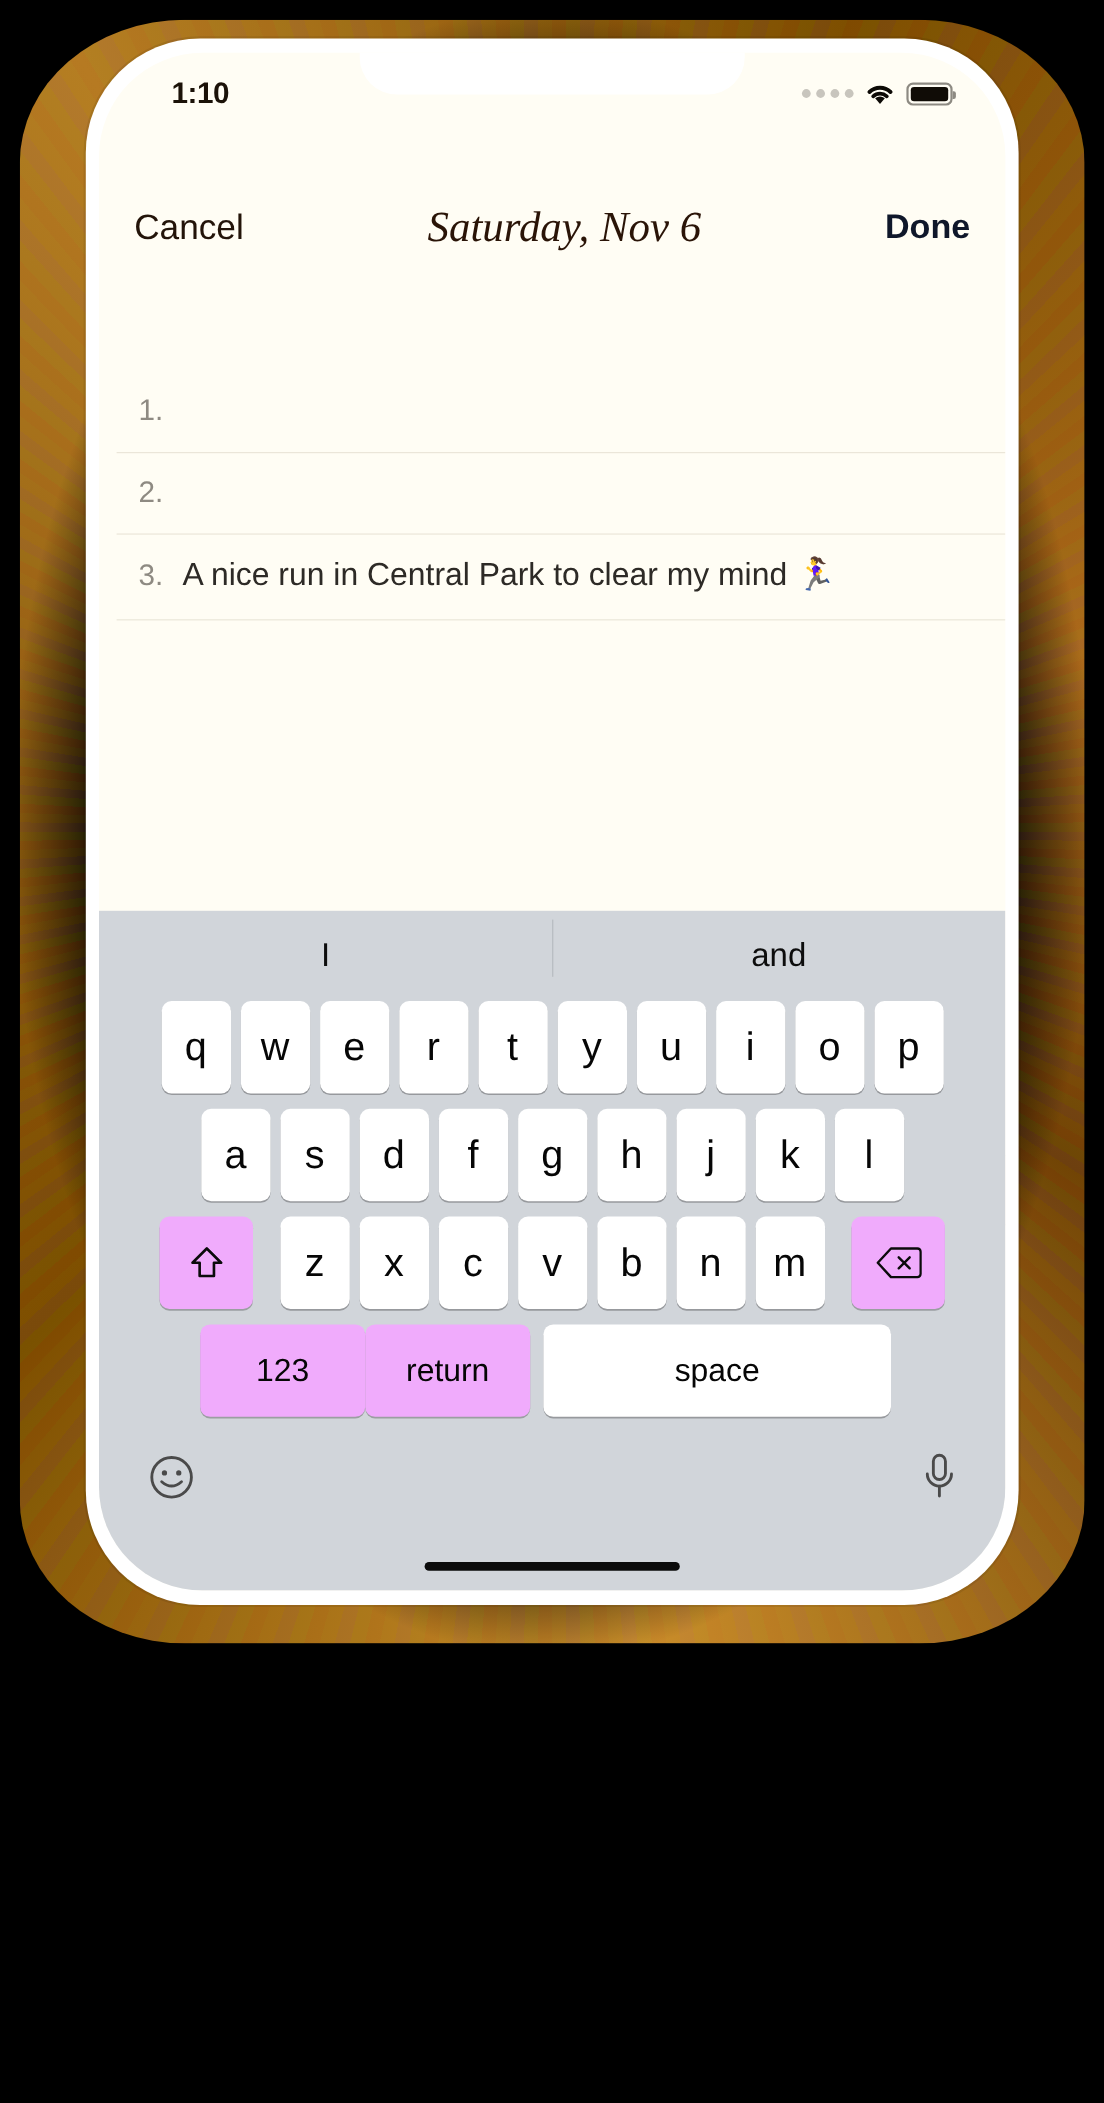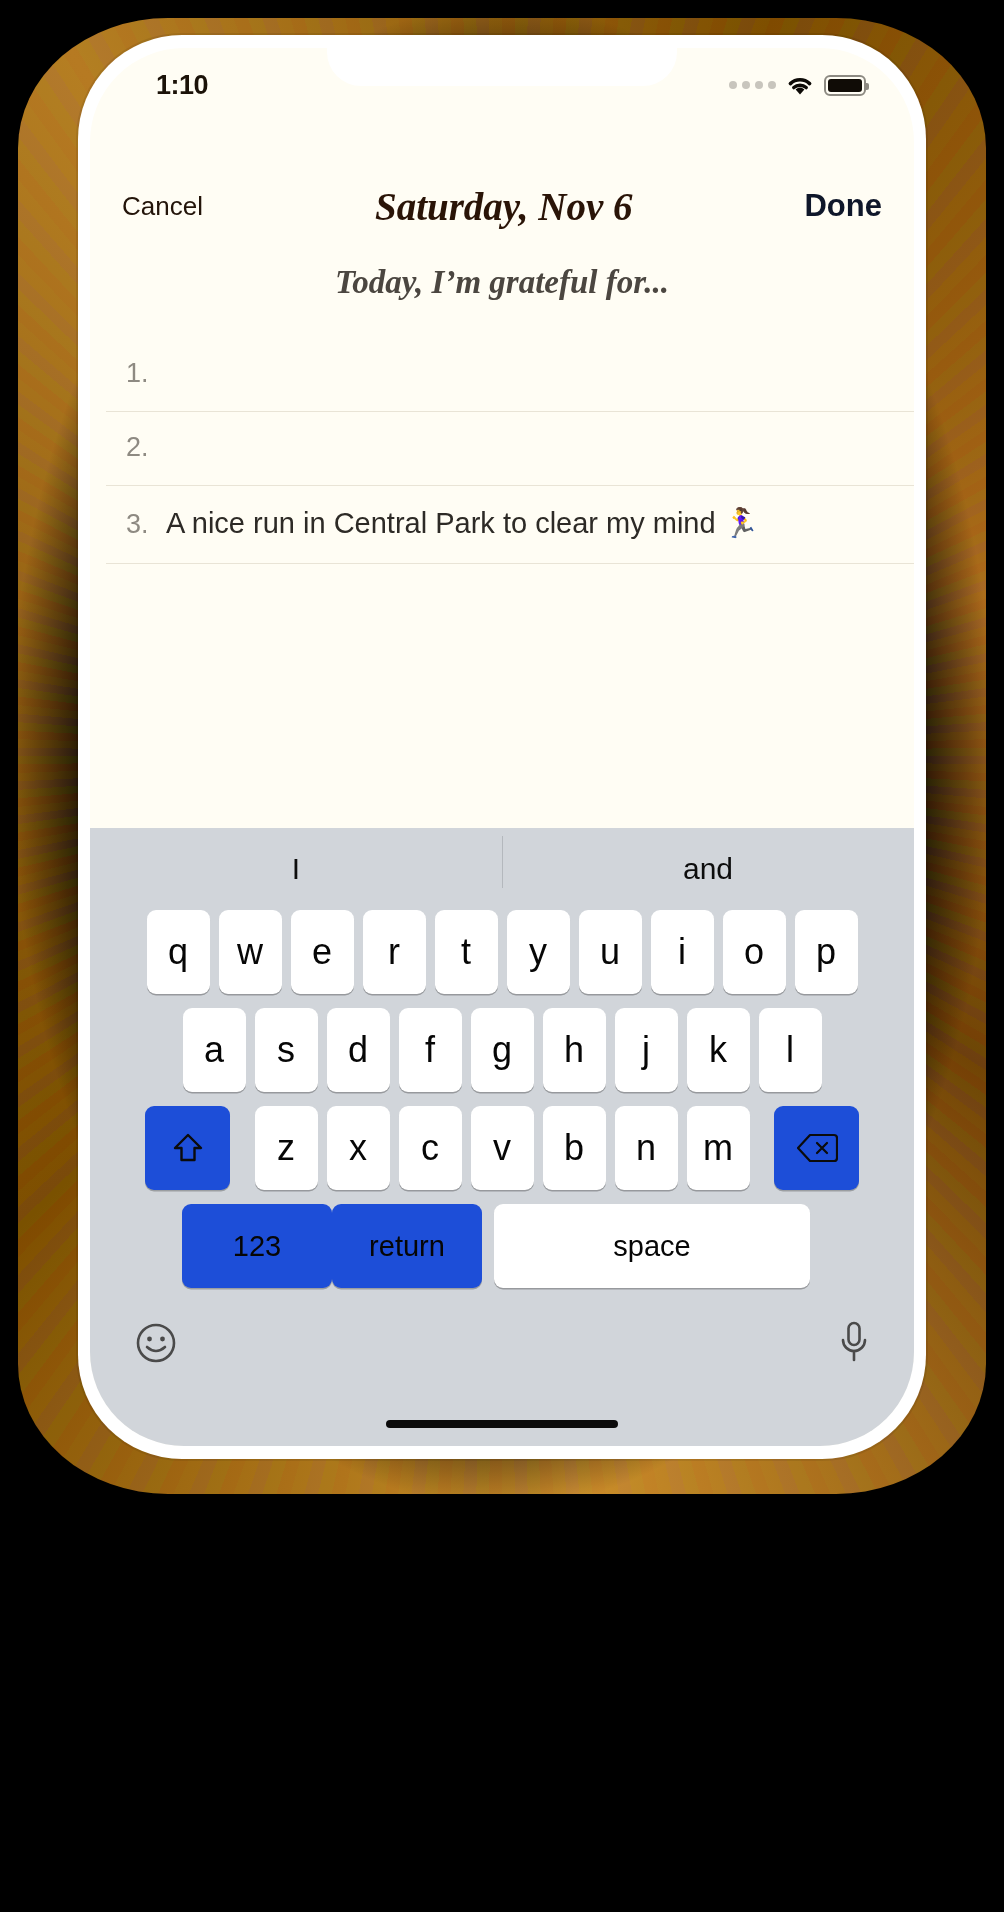--- a/index.html
+++ b/index.html
@@ -89,25 +89,25 @@
     width:3px;height:7px;background:#8d8a82;border-radius:0 2px 2px 0;
   }
 
   
   #nav-bar{
     position:absolute; left:0; top:128px; width:824px; height:60px;
     display:flex; align-items:center; justify-content:space-between;
     padding:0 32px; box-sizing:border-box;
   }
   #cancel-btn{
-    font-size:26px; color:#231409; font-family:"Liberation Sans", sans-serif;
+    font-size:32px; color:#231409; font-family:"Liberation Sans", sans-serif;
   }
   #nav-title{
     font-family:"Liberation Serif", serif;
-    font-style:italic; font-weight:bold;
+    font-style:italic; font-weight:normal;
     font-size:39px; color:#2a1407;
     letter-spacing:0px;
   }
   #done-btn{
     font-size:31px; font-weight:bold; color:#0f172a;
   }
 
   
   #prompt{
     position:absolute; left:0; top:216px; width:824px;
@@ -208,21 +208,21 @@
     border-radius:9px;
     box-shadow:0 1.5px 0 rgba(0,0,0,.28);
     font-size:36px; color:#060606;
     display:flex;align-items:center;justify-content:center;
     height:84px;
   }
   .r1 .key{width:63px; margin:0 4.5px;}
   .r2 .key{width:63px; margin:0 4.5px;}
   .r3 .key{width:63px; margin:0 4.5px;}
   .key.mod{
-    background:#1d4ed8;
+    background:#f0abfc;
     box-shadow:0 1.5px 0 rgba(0,0,0,.26);
     width:85px;
   }
   .r3{padding:0 6px;}
   .key.shift{margin-right:20px;}
   .key.back{margin-left:20px;}
   .r4{margin-top:6px;}
   .key.num{width:150px;font-size:29px;}
   .key.space{width:316px;background:#ffffff;font-size:29px;margin:0 12px;}
   .key.return{width:150px;font-size:29px;}
@@ -265,21 +265,20 @@
         </span>
     </div>
   </div>
 
   <div id="nav-bar">
     <div id="cancel-btn">Cancel</div>
     <div id="nav-title">Saturday, Nov 6</div>
     <div id="done-btn">Done</div>
   </div>
 
-  <div id="prompt">Today, I’m grateful for...</div>
 
   <div id="entry-list">
     <div class="entry-row">
       <span class="entry-num">1.</span>
     </div>
     <div class="entry-row">
       <span class="entry-num">2.</span>
     </div>
     <div class="entry-row">
       <span class="entry-num">3.</span>

